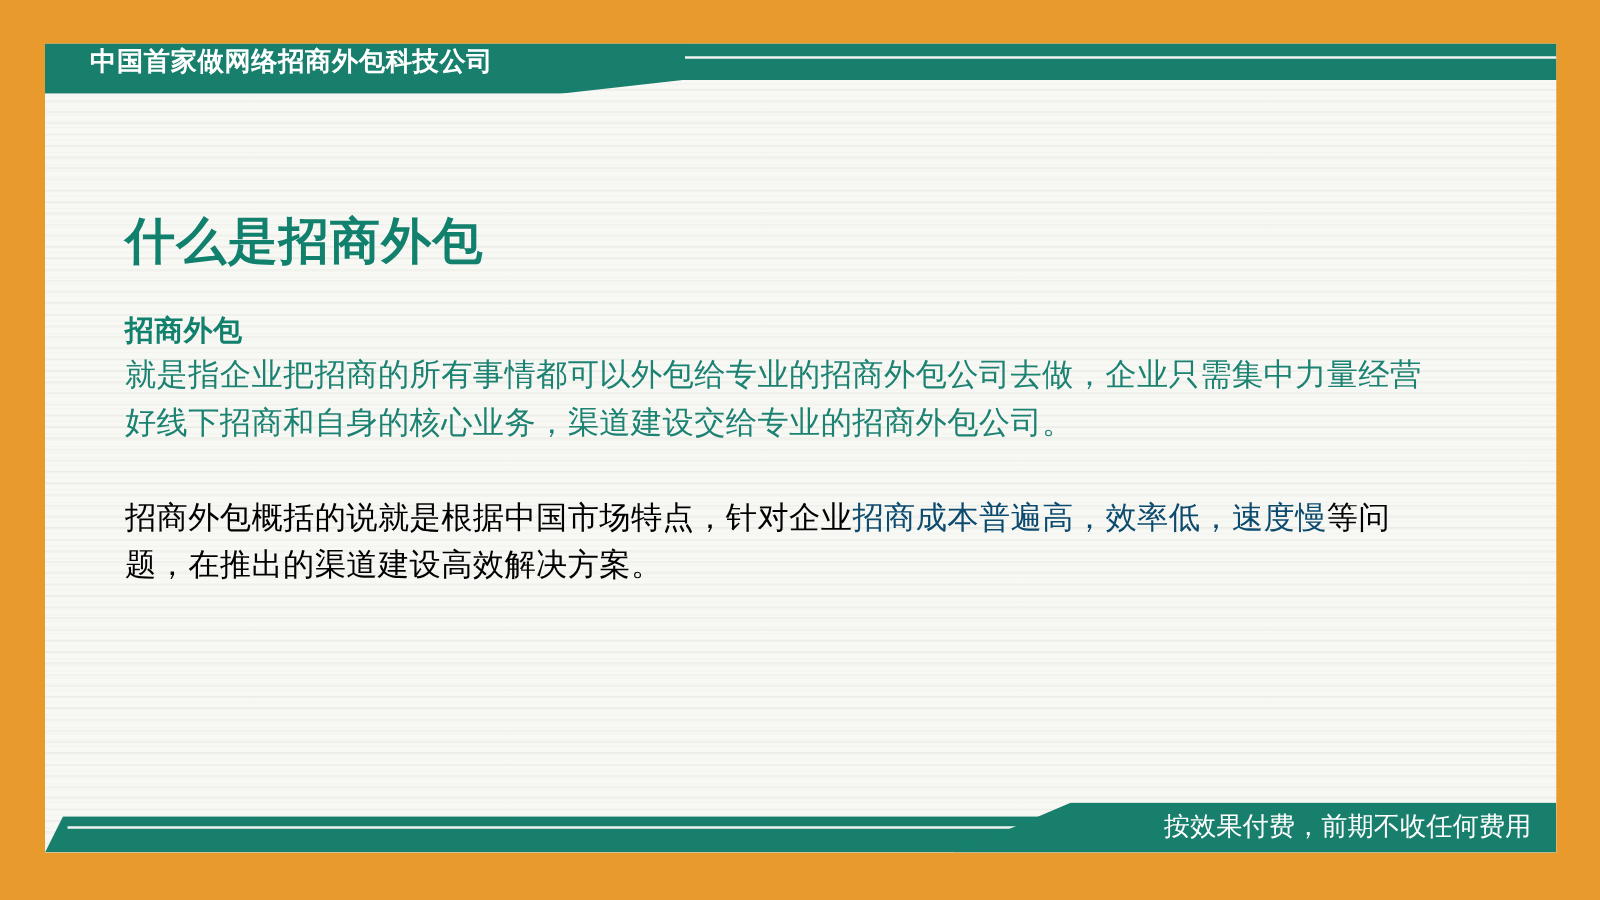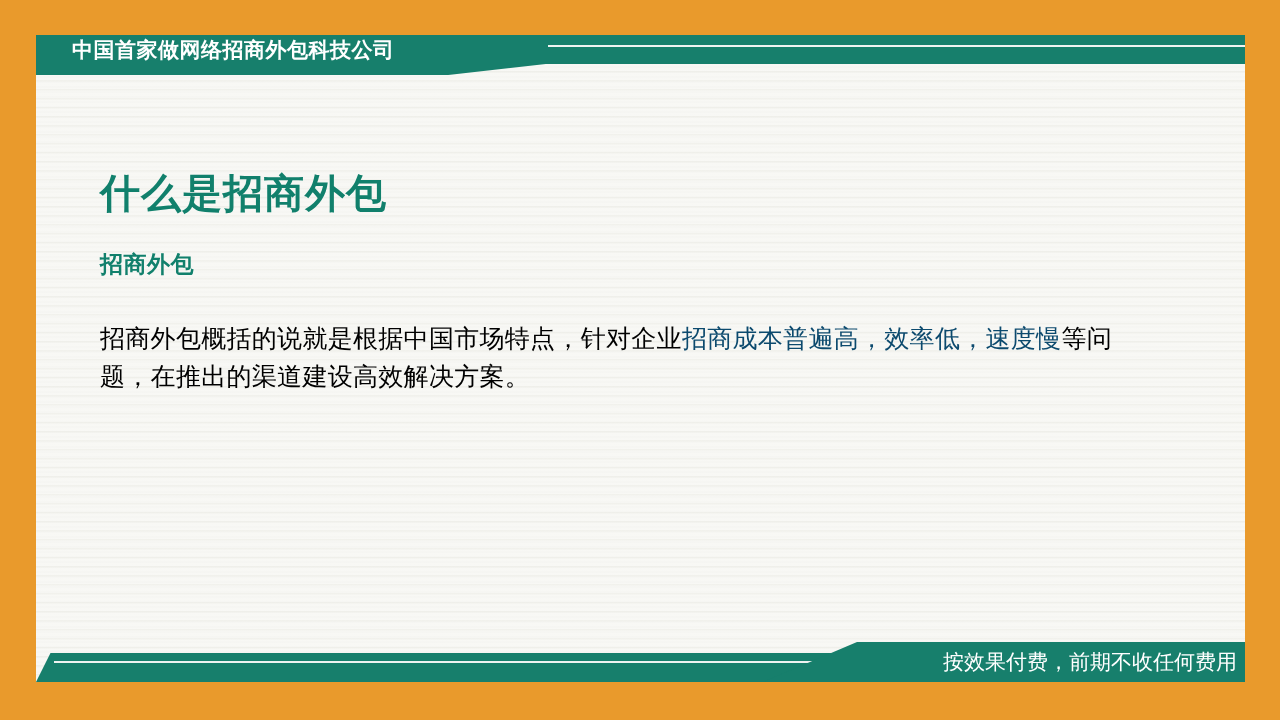--- a/index.html
+++ b/index.html
@@ -125,21 +125,21 @@
     position: absolute;
     left: 727px;
     top: 0;
     width: 482px;
     height: 40px;
     background: #177F6C;
     clip-path: polygon(19.5% 0, 100% 0, 100% 100%, 0 100%);
   }
   .bottom-tagline {
     position: absolute;
-    right: 8px;
+    right: 20px;
     top: 4px;
     height: 32px;
     line-height: 32px;
     color: #FFFFFF;
     font-size: 21px;
     font-weight: normal;
     white-space: nowrap;
   }
 
   
@@ -199,20 +199,21 @@
       <div class="top-title">中国首家做网络招商外包科技公司</div>
     </div>
   </div>
 
   <div class="content">
 
     <h1 class="heading">什么是招商外包</h1>
 
     <div class="para-block">
       <div class="lead-label">招商外包</div>
+      <div class="para p1">就是指企业把招商的所有事情都可以外包给专业的招商外包公司去做，企业只需集中力量经营好线下招商和自身的核心业务，渠道建设交给专业的招商外包公司。</div>
     </div>
 
     <div class="para p2">
       <span class="t-teal">招商外包概括的说就是根据中国市场特点，针对企业</span><span class="t-black">招商成本普遍高，效率低，速度慢</span><span class="t-teal">等问题，在推出的渠道建设高效解决方案。</span>
     </div>
 
   </div>
 
   <div class="bottom-banner">
     <div class="bottom-thin"></div>

